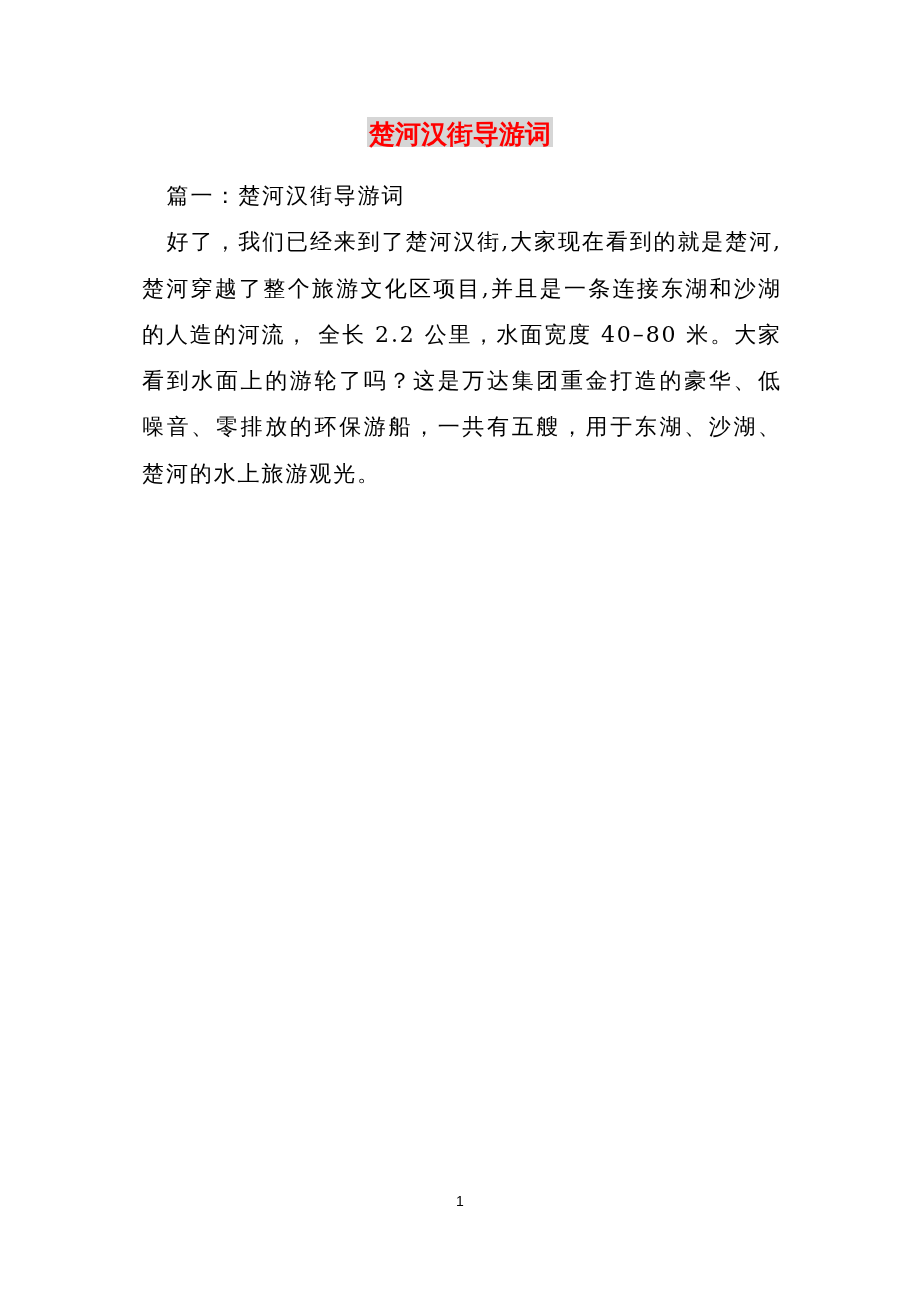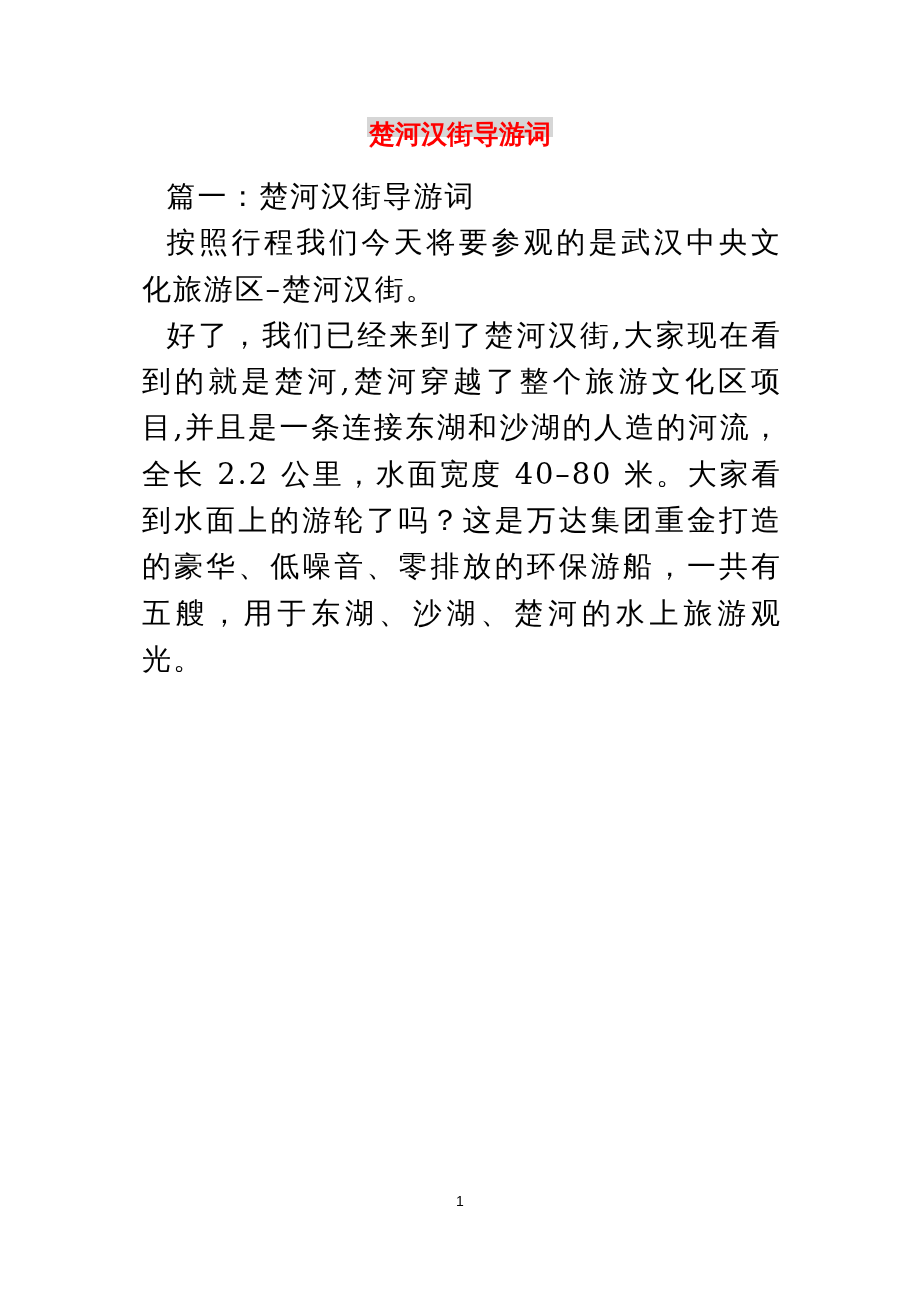--- a/index.html
+++ b/index.html
@@ -30,30 +30,30 @@
     text-align: center;
   }
   .title {
     display: inline-block;
     background: #d6d6d6;
     color: #ff0000;
     font-family: "DejaVu Sans", "Liberation Sans", sans-serif;
     font-weight: bold;
     font-size: 26px;
     line-height: 35px;
-    height: 20px;
+    height: 30px;
     padding: 0 2px;
     letter-spacing: 0px;
   }
   .body {
     position: absolute;
     left: 142px;
     top: 173px;
     width: 640px;
-    font-size: 29px;
+    font-size: 22px;
     line-height: 46.3px;
     letter-spacing: 1.9px;
   }
   .body p {
     margin: 0;
     padding: 0;
     text-indent: 24.5px;
     text-align: justify;
   }
   .body p.heading {
@@ -74,19 +74,18 @@
 <body>
 
 <div class="page">
 
   <div class="title-wrap">
     <span class="title">楚河汉街导游词</span>
   </div>
 
   <div class="body">
     <p class="heading">篇一：楚河汉街导游词</p>
-    <p>按照行程我们今天将要参观的是武汉中央文化旅游区–楚河汉街。</p>
     <p>好了，我们已经来到了楚河汉街,大家现在看到的就是楚河,楚河穿越了整个旅游文化区项目,并且是一条连接东湖和沙湖的人造的河流， 全长 2.2 公里，水面宽度 40–80 米。大家看到水面上的游轮了吗？这是万达集团重金打造的豪华、低噪音、零排放的环保游船，一共有五艘，用于东湖、沙湖、楚河的水上旅游观光。</p>
   </div>
 
   <div class="page-number">1</div>
 
 </div>
 
 </body></html>

